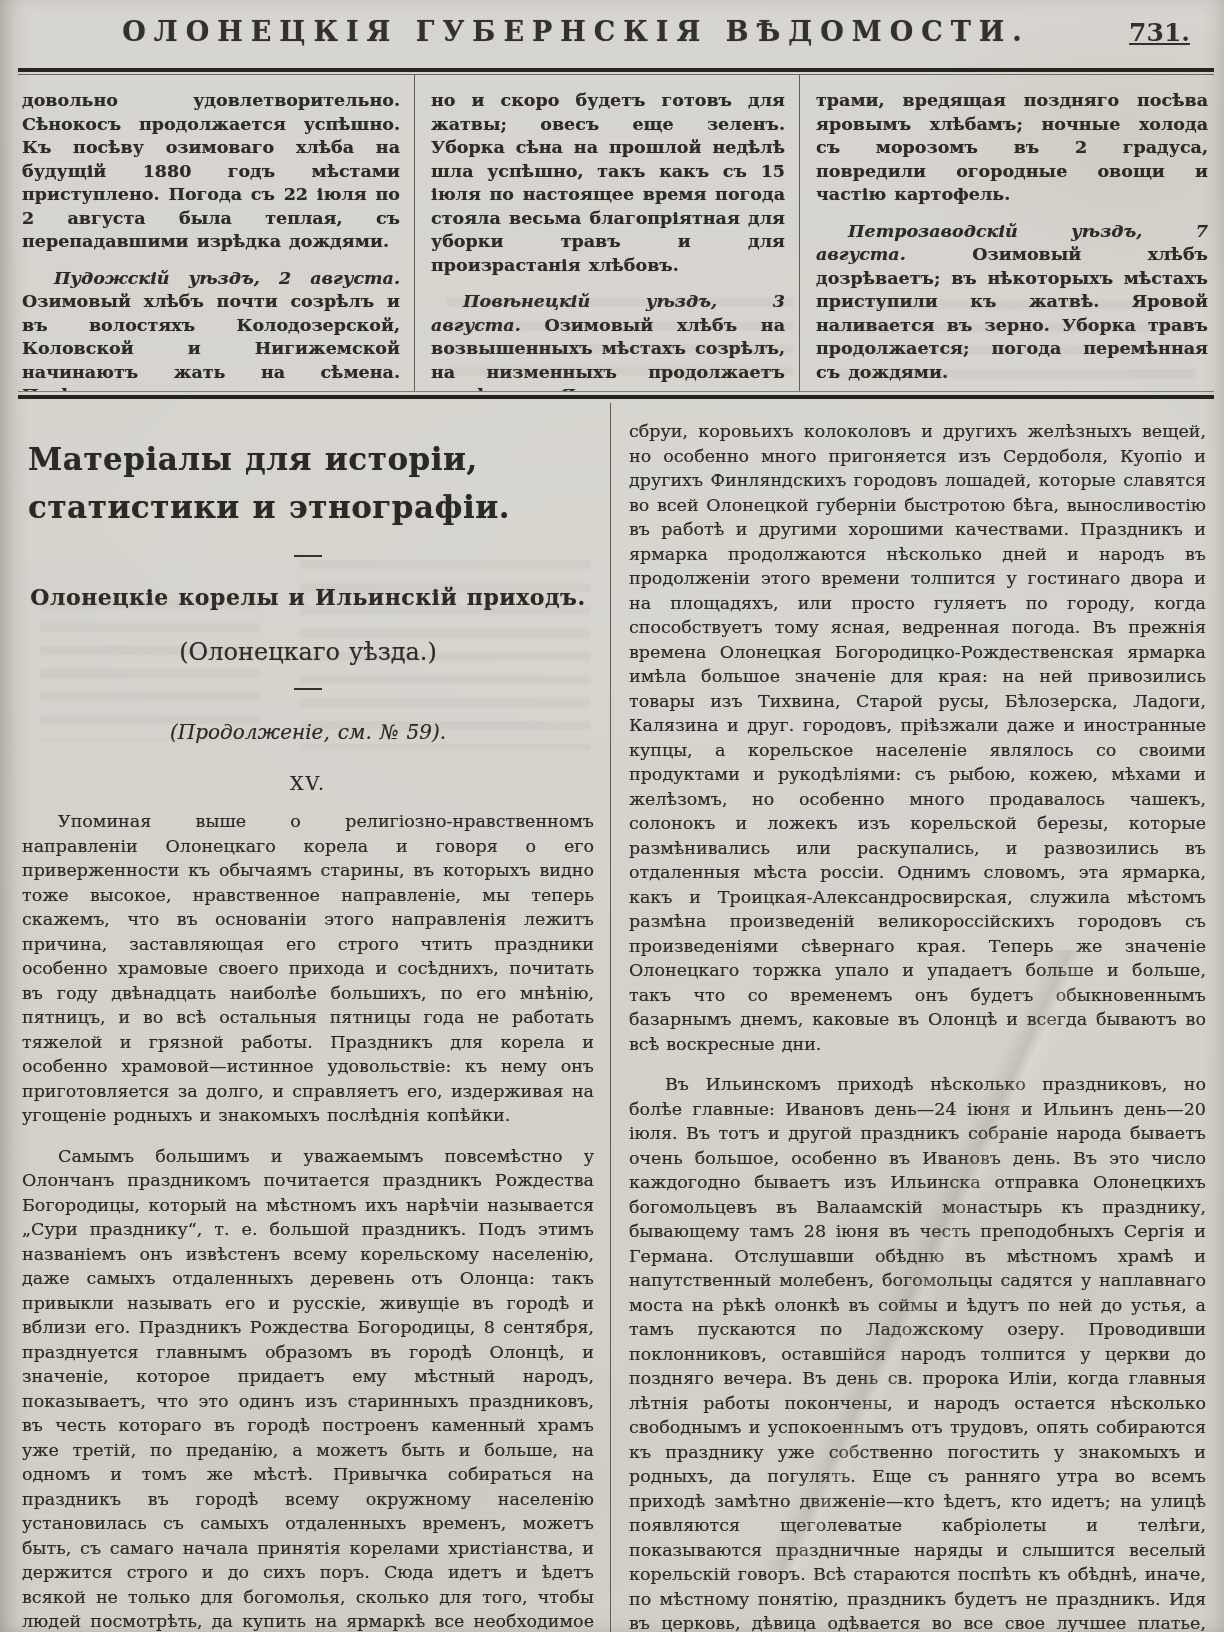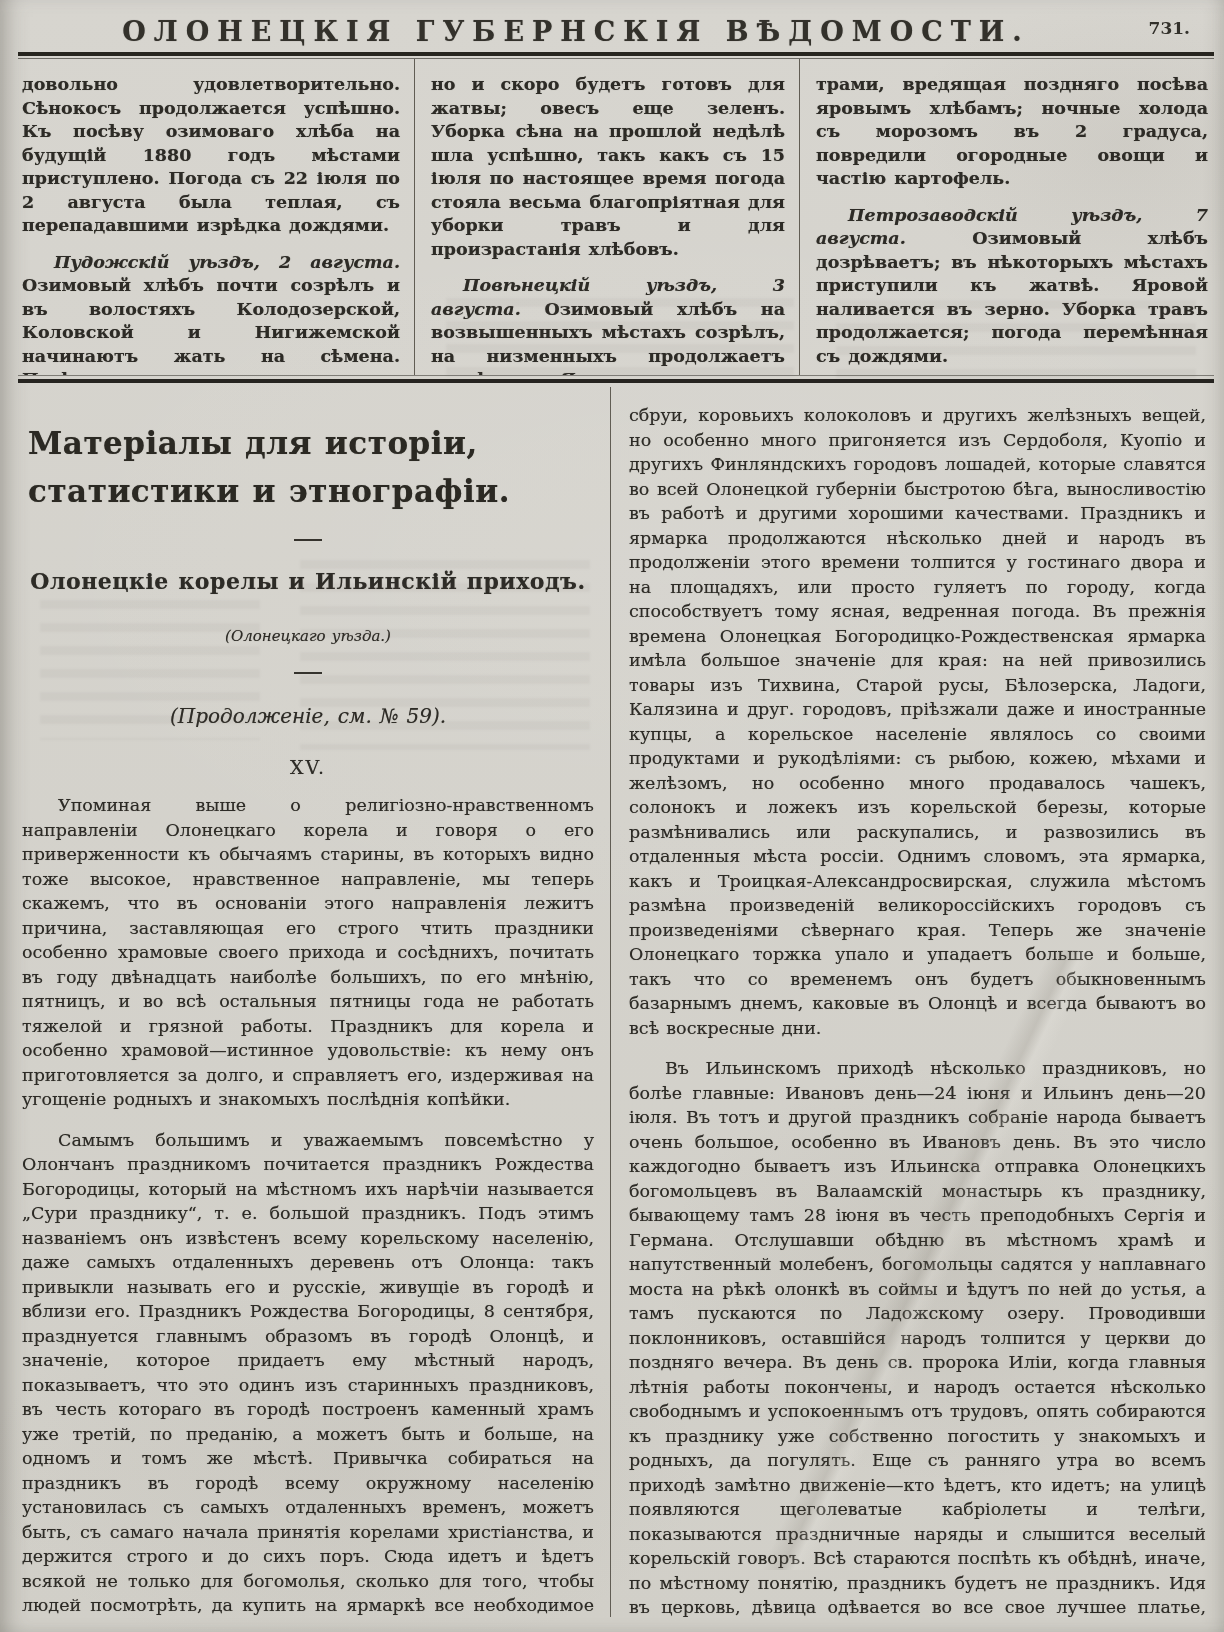--- a/index.html
+++ b/index.html
@@ -17,39 +17,40 @@
       radial-gradient(900px 500px at 55% 35%, rgba(255,255,255,0.06), transparent 80%),
       linear-gradient(#d7d5cf, #d1cfc8);
     box-shadow: inset 16px 0 26px -14px rgba(66,62,54,0.45),
                 inset -12px 0 20px -12px rgba(66,62,54,0.30),
                 inset 0 10px 18px -12px rgba(255,255,255,0.4);
   }
   .page *{box-sizing:border-box;}
   
   .masthead{
     position:relative;
-    height:52px;
+    height:68px;
     padding:16px 36px 0 36px;
     text-align:center;
   }
   .masthead-title{
     display:inline-block;
     font-size:27px;
     font-weight:600;
     letter-spacing:8px;
     color:#33312b;
     text-shadow:0 0 1px rgba(45,43,38,0.45);
     transform:translateX(-36px);
   }
   .page-number{
     position:absolute;
     right:34px; top:18px;
-    font-size:17px;
+    font-size:25px;
     font-weight:700;
     color:#33312b;
+    text-decoration:underline;
   }
   .rule{margin:0 10px 0 18px;}
   .rule-top{border-top:4px solid #27251f; border-bottom:1px solid rgba(40,38,32,0.6); height:7px;}
   .rule-mid{border-top:1px solid rgba(40,38,32,0.5); height:8px; position:relative;}
   .rule-mid:after{content:""; position:absolute; left:0; right:0; bottom:0; height:4px; background:#262420;}
   
   .reports{
     display:grid;
     grid-template-columns:392px 386px 1fr;
     height:316px;
@@ -99,22 +100,21 @@
   .article-title{
     margin:28px auto 8px auto;
     text-align:center;
     font-size:22px;
     font-weight:600;
     letter-spacing:0.5px;
   }
   .article-subtitle{
     margin:30px auto 0 auto;
     text-align:center;
-    font-size:15px;
-    font-style:italic;
+    font-size:24px;
   }
   .continuation{
     margin:30px auto 0 auto;
     text-align:center;
     font-size:20px;
     font-style:italic;
   }
   .chapter{
     margin:26px auto 14px auto;
     text-align:center;

